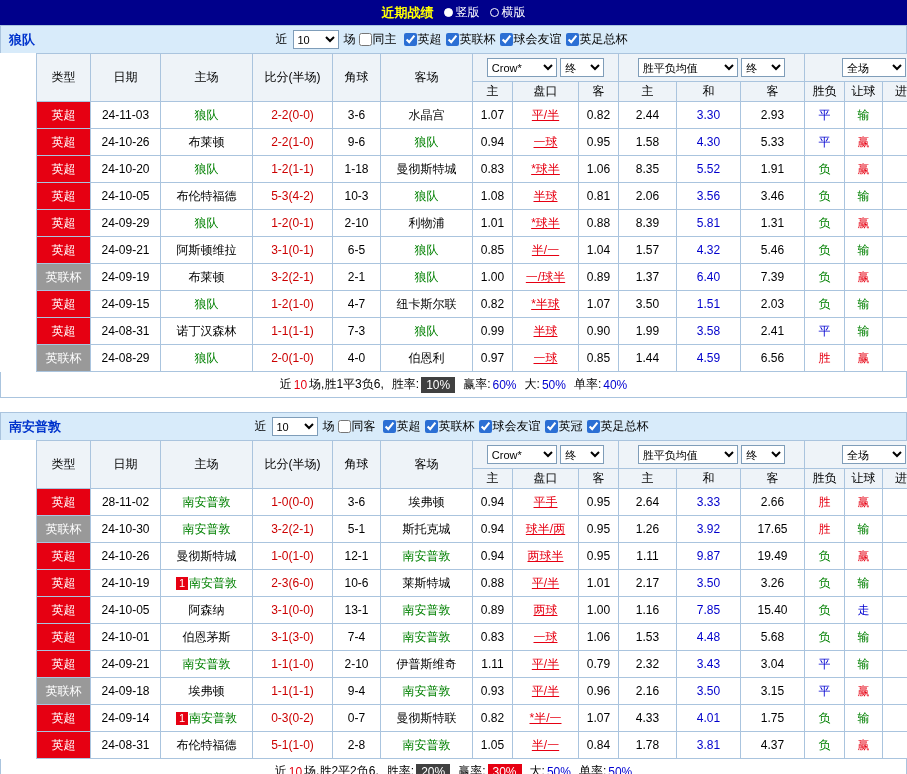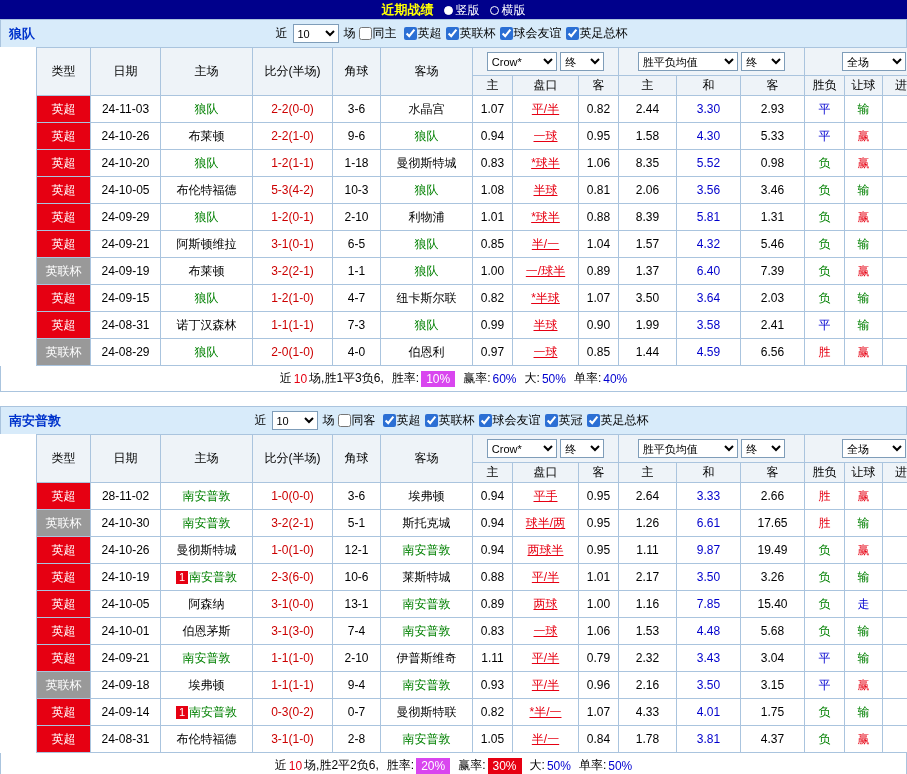--- a/index.html
+++ b/index.html
@@ -6,24 +6,24 @@
   body {
     margin: 0;
     width: 907px;
     background: #fff;
     font-family: "Liberation Sans", "DejaVu Sans", sans-serif;
     font-size: 12px;
     color: #000;
   }
   
   .top-bar {
-    height: 19px;
+    height: 25px;
     background: #00008b;
     display: flex;
-    align-items: flex-end;
+    align-items: center;
     justify-content: center;
     gap: 10px;
     color: #fff;
   }
   .top-title { color: #ffff00; font-weight: bold; font-size: 13px; }
   .radio-opt { display: inline-flex; align-items: center; gap: 3px; cursor: pointer; }
   .radio-circle {
     width: 9px; height: 9px; border-radius: 50%;
     border: 1px solid #fff; display: inline-block;
   }
@@ -101,21 +101,21 @@
     border-top: none;
     display: flex;
     align-items: center;
     justify-content: center;
     gap: 2px;
   }
   .count-red { color: #e60012; }
   .stat-label { margin-left: 6px; }
   .stat-val { color: #0000d0; }
   .badge { color: #fff; padding: 1px 5px; }
-  .badge-green { background: #d946ef; }
+  .badge-green { background: #404040; }
   .badge-red { background: #e60012; }
 </style>
 </head>
 <body>
 
 <div class="top-bar">
   <span class="top-title">近期战绩</span>
   <label class="radio-opt">
     <span class="radio-circle selected"></span>
     <span>竖版</span>
@@ -244,21 +244,21 @@
           <td>24-10-20</td>
           <td class="subject"><span>狼队</span></td>
           <td class="score">1-2(1-1)</td>
           <td>1-18</td>
           <td>曼彻斯特城</td>
           <td>0.83</td>
           <td class="handicap">*球半</td>
           <td>1.06</td>
           <td>8.35</td>
           <td class="avg-draw">5.52</td>
-          <td>0.98</td>
+          <td>1.91</td>
           <td class="r-green">负</td>
           <td class="r-red">赢</td>
           <td class="r-green">小</td>
         </tr>
         <tr>
           <td class="league league-red">英超</td>
           <td>24-10-05</td>
           <td><span>布伦特福德</span></td>
           <td class="score">5-3(4-2)</td>
           <td>10-3</td>
@@ -305,21 +305,21 @@
           <td>5.46</td>
           <td class="r-green">负</td>
           <td class="r-green">输</td>
           <td class="r-red">大</td>
         </tr>
         <tr>
           <td class="league league-gray">英联杯</td>
           <td>24-09-19</td>
           <td><span>布莱顿</span></td>
           <td class="score">3-2(2-1)</td>
-          <td>1-1</td>
+          <td>2-1</td>
           <td class="subject">狼队</td>
           <td>1.00</td>
           <td class="handicap">一/球半</td>
           <td>0.89</td>
           <td>1.37</td>
           <td class="avg-draw">6.40</td>
           <td>7.39</td>
           <td class="r-green">负</td>
           <td class="r-red">赢</td>
           <td class="r-red">大</td>
@@ -328,21 +328,21 @@
           <td class="league league-red">英超</td>
           <td>24-09-15</td>
           <td class="subject"><span>狼队</span></td>
           <td class="score">1-2(1-0)</td>
           <td>4-7</td>
           <td>纽卡斯尔联</td>
           <td>0.82</td>
           <td class="handicap">*半球</td>
           <td>1.07</td>
           <td>3.50</td>
-          <td class="avg-draw">3.64</td>
+          <td class="avg-draw">1.51</td>
           <td>2.03</td>
           <td class="r-green">负</td>
           <td class="r-green">输</td>
           <td class="r-blue">走</td>
         </tr>
         <tr>
           <td class="league league-red">英超</td>
           <td>24-08-31</td>
           <td><span>诺丁汉森林</span></td>
           <td class="score">1-1(1-1)</td>
@@ -495,21 +495,21 @@
           <td class="league league-gray">英联杯</td>
           <td>24-10-30</td>
           <td class="subject"><span>南安普敦</span></td>
           <td class="score">3-2(2-1)</td>
           <td>5-1</td>
           <td>斯托克城</td>
           <td>0.94</td>
           <td class="handicap">球半/两</td>
           <td>0.95</td>
           <td>1.26</td>
-          <td class="avg-draw">6.61</td>
+          <td class="avg-draw">3.92</td>
           <td>17.65</td>
           <td class="r-red">胜</td>
           <td class="r-green">输</td>
           <td class="r-red">大</td>
         </tr>
         <tr>
           <td class="league league-red">英超</td>
           <td>24-10-26</td>
           <td><span>曼彻斯特城</span></td>
           <td class="score">1-0(1-0)</td>
@@ -624,21 +624,21 @@
           <td class="avg-draw">4.01</td>
           <td>1.75</td>
           <td class="r-green">负</td>
           <td class="r-green">输</td>
           <td class="r-blue">走</td>
         </tr>
         <tr>
           <td class="league league-red">英超</td>
           <td>24-08-31</td>
           <td><span>布伦特福德</span></td>
-          <td class="score">3-1(1-0)</td>
+          <td class="score">5-1(1-0)</td>
           <td>2-8</td>
           <td class="subject">南安普敦</td>
           <td>1.05</td>
           <td class="handicap">半/一</td>
           <td>0.84</td>
           <td>1.78</td>
           <td class="avg-draw">3.81</td>
           <td>4.37</td>
           <td class="r-green">负</td>
           <td class="r-red">赢</td>

